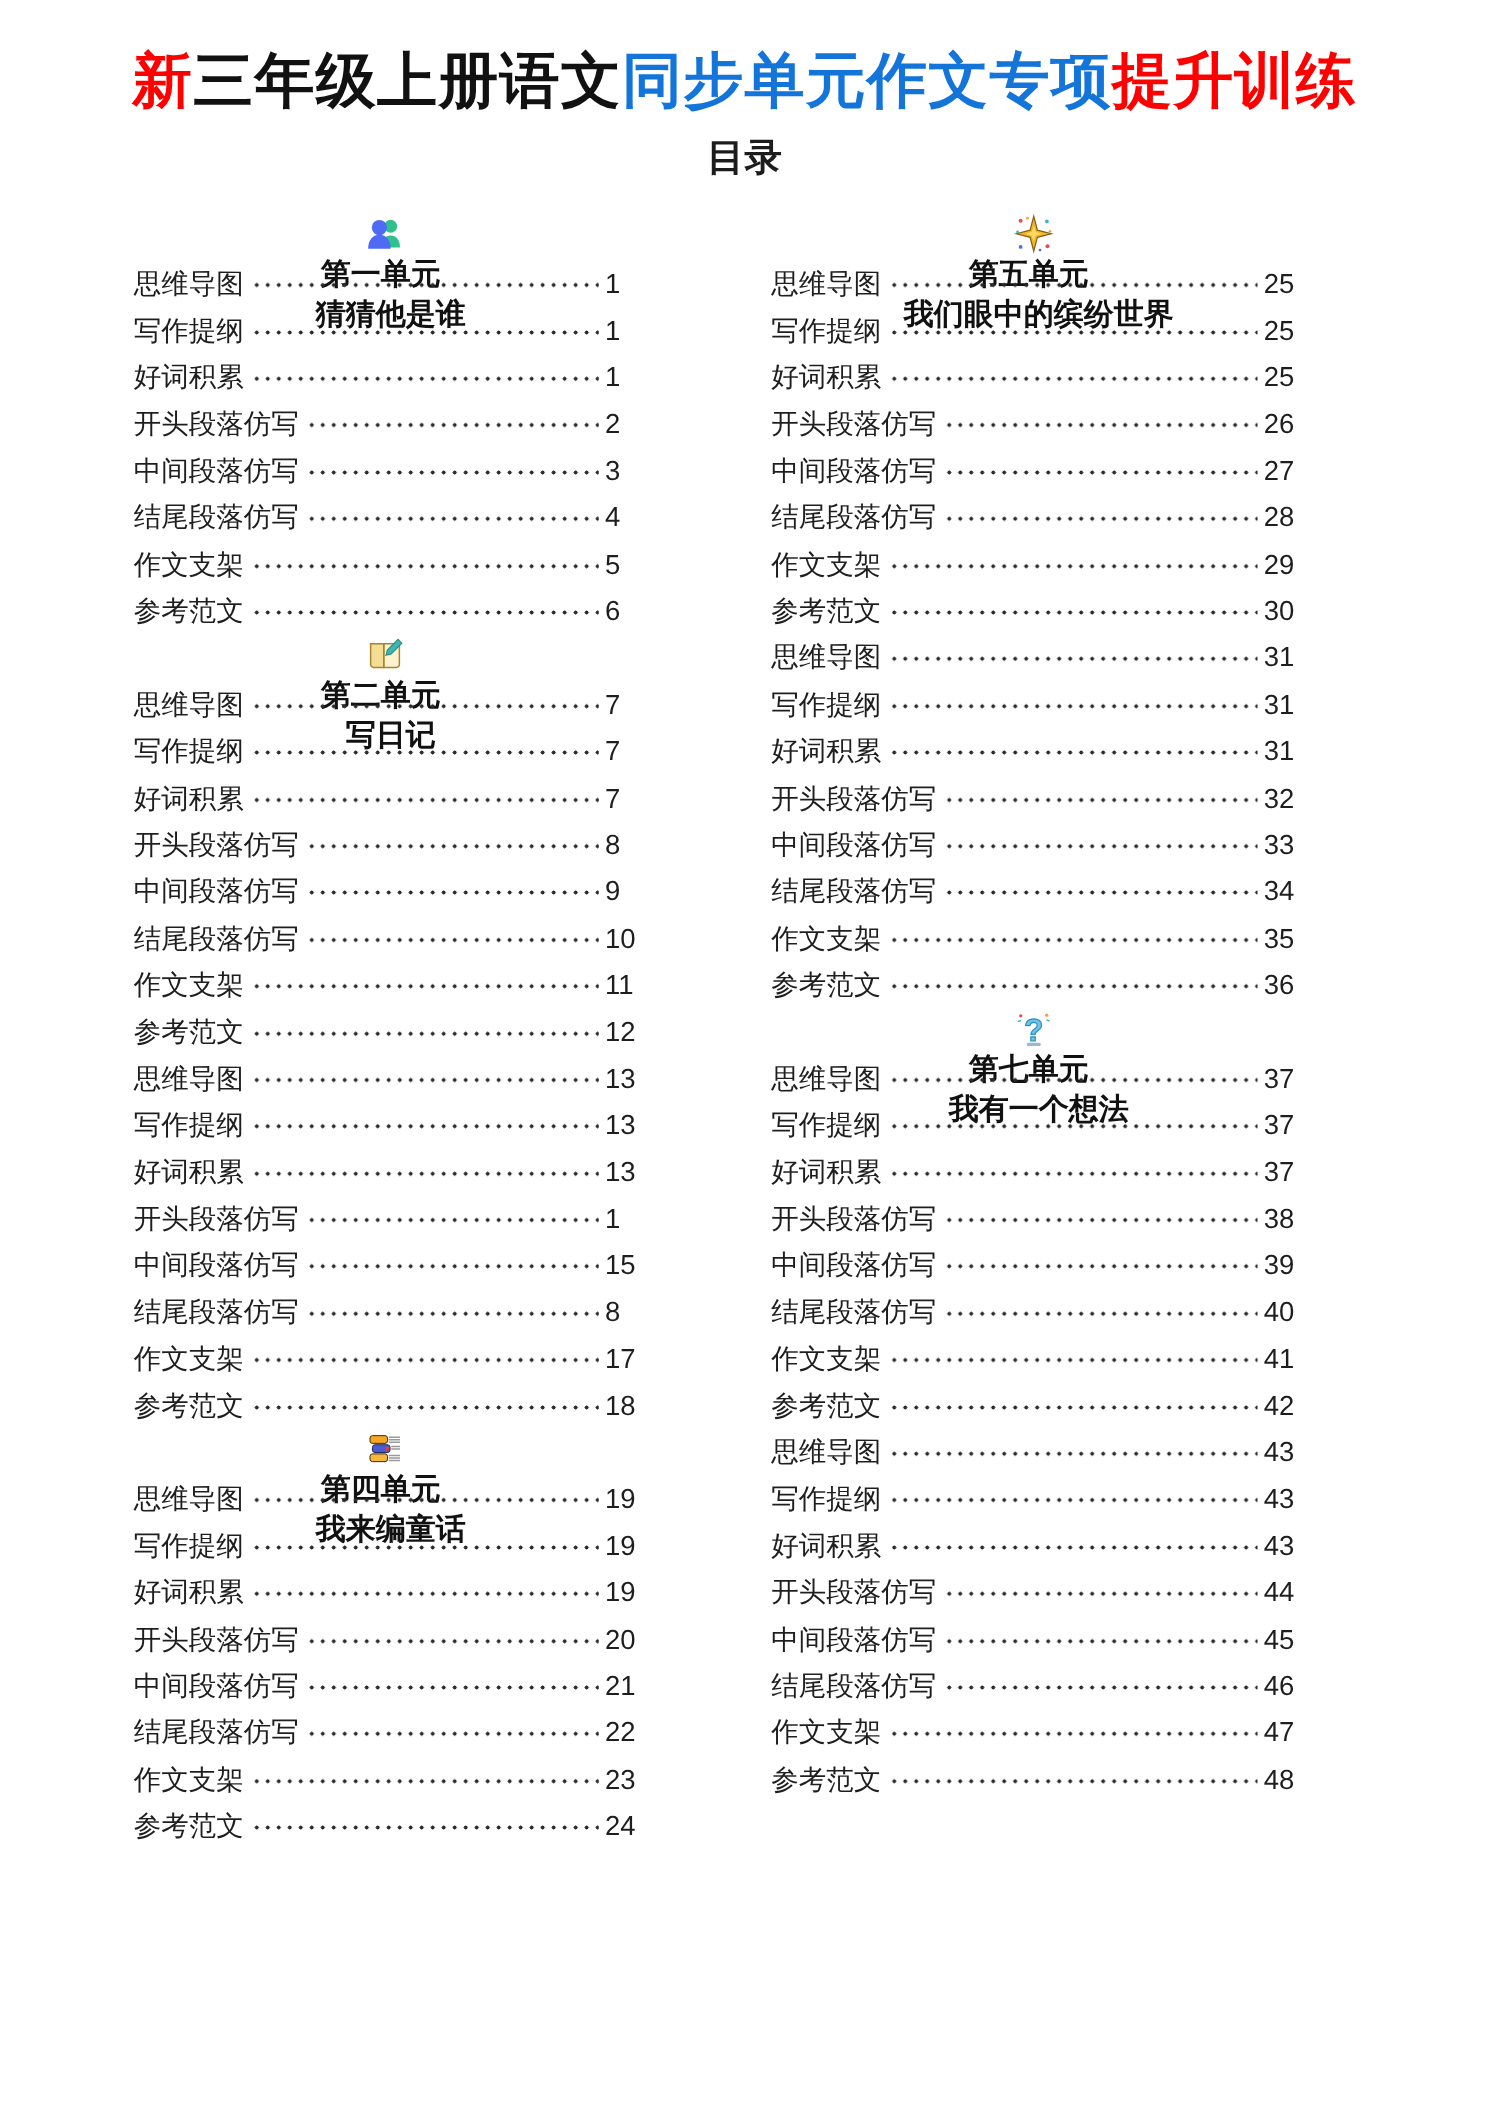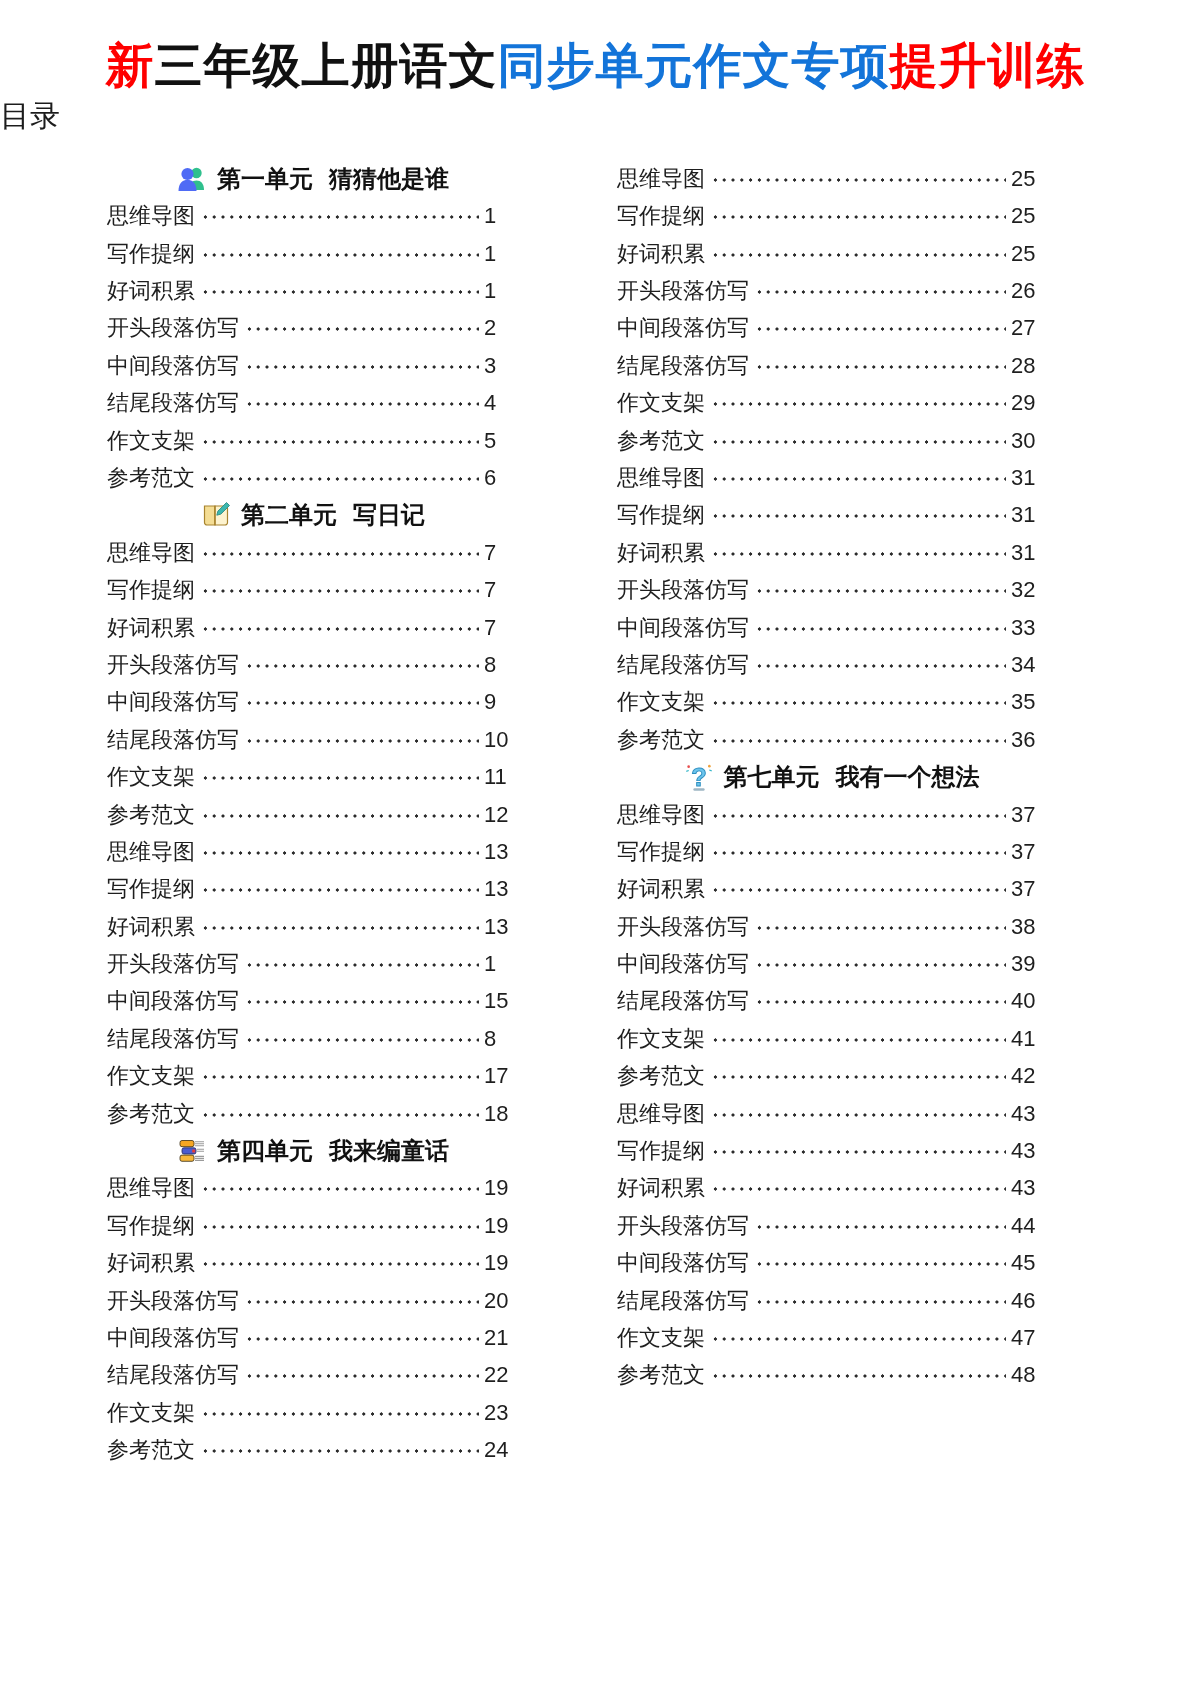--- a/index.html
+++ b/index.html
@@ -20,43 +20,44 @@
   .main-title {
     margin-top: 38px;
     text-align: center;
     font-size: 48px;
     font-weight: bold;
     letter-spacing: 1px;
     line-height: 1.15;
     white-space: nowrap;
   }
   .toc-heading {
-    margin-top: 5px;
-    text-align: left;
+    margin-top: 16px;
+    text-align: center;
     font-family: "Liberation Serif", "DejaVu Serif", serif;
     font-size: 30px;
-    font-weight: normal;
+    font-weight: bold;
     line-height: 1.2;
   }
   .columns {
     margin-top: 26px;
     padding-left: 107px;
     display: grid;
     grid-template-columns: 411px 428px;
     column-gap: 99px;
   }
   .unit-header {
     height: 37.4px;
     display: flex;
     align-items: center;
-    justify-content: center;
+    justify-content: flex-start;
     font-size: 24px;
     font-weight: bold;
     color: #111;
     white-space: nowrap;
+    flex-direction: column;
   }
   .unit-icon {
     width: 32px;
     height: 32px;
     display: inline-flex;
     align-items: center;
     justify-content: center;
     margin-right: 9px;
     flex: 0 0 auto;
   }
@@ -291,20 +292,38 @@
           <span class="leader"></span>
           <span class="page-num">23</span>
         </div>
         <div class="toc-row">
           <span class="item-label">参考范文</span>
           <span class="leader"></span>
           <span class="page-num">24</span>
         </div>
       </div>
     <div class="col" id="col-right">
+        <div class="unit-header">
+          <span class="unit-icon">
+            <svg viewBox="0 0 32 32">
+              <path d="M16 2l2.9 11.1L30 16l-11.1 2.9L16 30l-2.9-11.1L2 16l11.1-2.9z" fill="#f0b42e" stroke="#8a6210" stroke-width="1"></path>
+              <path d="M16 9.5l1.6 4.9 4.9 1.6-4.9 1.6L16 22.5l-1.6-4.9L9.5 16l4.9-1.6z" fill="#ffd95e"></path>
+              <circle cx="5.5" cy="5.5" r="1.6" fill="#e84d4d"></circle>
+              <circle cx="26.5" cy="6" r="1.5" fill="#35b7c9"></circle>
+              <circle cx="27" cy="26" r="1.6" fill="#e84d4d"></circle>
+              <circle cx="5.5" cy="26.5" r="1.5" fill="#4a6cf0"></circle>
+              <circle cx="11" cy="3.5" r="1.1" fill="#f0a23c"></circle>
+              <circle cx="29" cy="14" r="1.1" fill="#f0a23c"></circle>
+              <circle cx="3" cy="14.5" r="1.1" fill="#35b7c9"></circle>
+              <circle cx="21" cy="29" r="1.1" fill="#4a6cf0"></circle>
+            </svg>
+          </span>
+          <span class="unit-label">第五单元</span>
+          <span class="unit-title">我们眼中的缤纷世界</span>
+        </div>
         <div class="toc-row">
           <span class="item-label">思维导图</span>
           <span class="leader"></span>
           <span class="page-num">25</span>
         </div>
         <div class="toc-row">
           <span class="item-label">写作提纲</span>
           <span class="leader"></span>
           <span class="page-num">25</span>
         </div>

